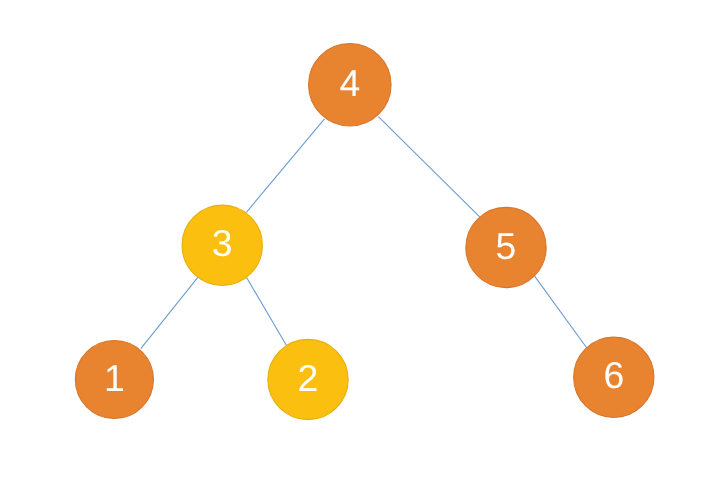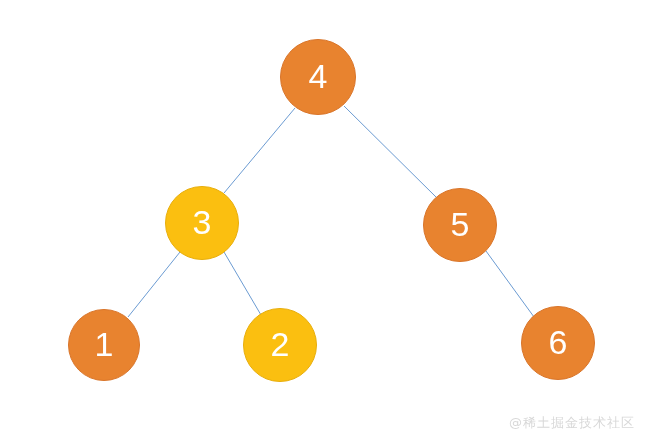--- a/index.html
+++ b/index.html
@@ -82,15 +82,14 @@
         <span class="node-label">1</span>
       </div>
       <div class="tree-node" style="left: 243px; top: 308px; width: 74px; height: 74px; background: rgb(251, 191, 16); border: 1px solid rgb(232, 174, 12); color: rgb(255, 255, 255);">
         <span class="node-label">2</span>
       </div>
       <div class="tree-node" style="left: 521px; top: 306px; width: 74px; height: 74px; background: rgb(232, 131, 47); border: 1px solid rgb(217, 117, 42); color: rgb(255, 255, 255);">
         <span class="node-label">6</span>
       </div>
     </div>
 
-  <div class="watermark">@稀土掘金技术社区</div>
 
 </div>
 
 </body></html>

